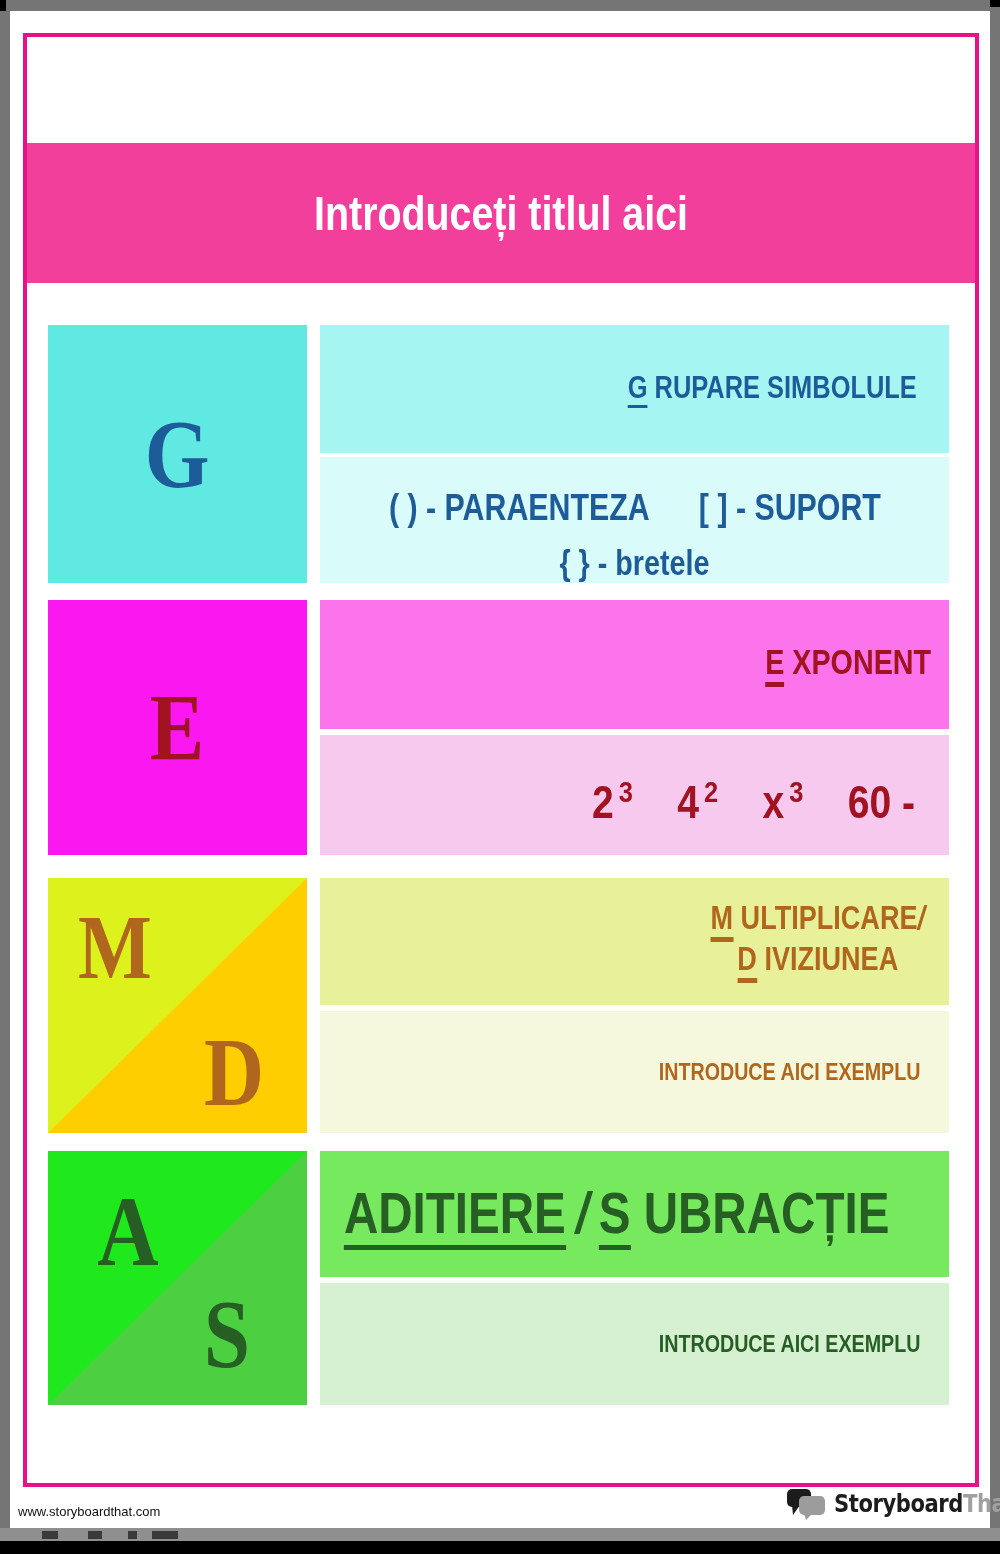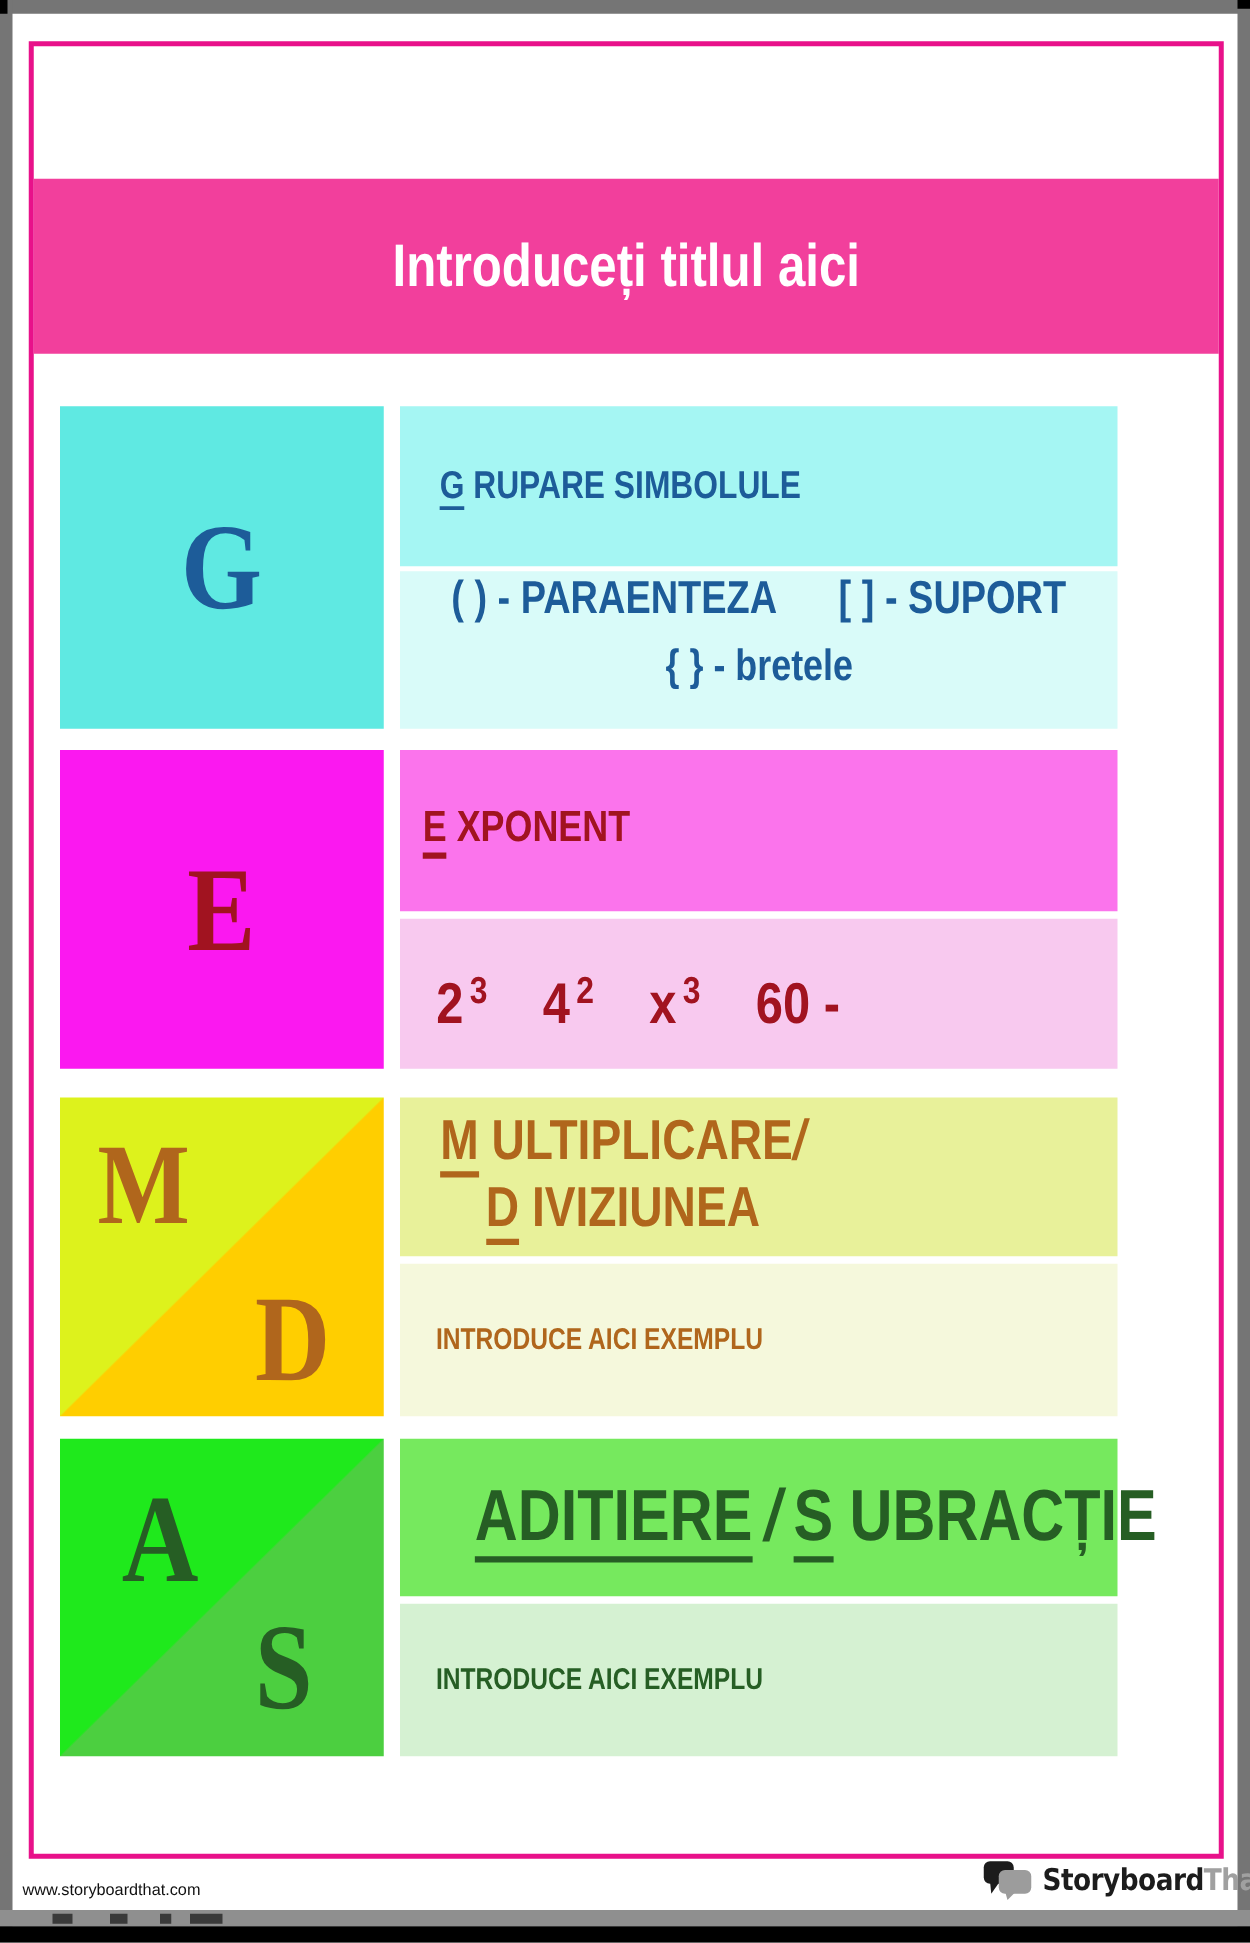--- a/index.html
+++ b/index.html
@@ -36,27 +36,27 @@
   .tile-g .letter{font-size:98px;color:var(--g-text);}
   .tile-e .letter{font-size:96px;color:var(--e-text);}
   .corner{position:absolute;transform:translate(-50%,-50%) scaleX(.85);font-family:"Liberation Serif",serif;
           font-weight:bold;line-height:1;}
   .lm{left:26%;top:27%;font-size:92px;color:var(--m-text);}
   .ld{left:72%;top:76%;font-size:98px;color:var(--m-text);}
   .la{left:31%;top:32%;font-size:100px;color:var(--a-text);}
   .ls{left:69%;top:72%;font-size:98px;color:var(--a-text);}
 
   
-  .box{position:absolute;left:320px;width:574px;display:flex;align-items:center;justify-content:flex-start;
+  .box{position:absolute;left:320px;width:629px;display:flex;align-items:center;justify-content:flex-end;
        text-align:center;font-weight:bold;}
   .g-h{top:325px;height:128px;background:var(--g-header);color:var(--g-text);font-size:31px;}
   .g-b{top:457px;height:126px;background:var(--g-body);color:var(--g-text);flex-direction:column;}
   .e-h{top:600px;height:129px;background:var(--e-header);color:var(--e-text);font-size:35px;}
   .e-b{top:735px;height:120px;background:var(--e-body);color:var(--e-text);}
-  .m-h{top:878px;height:127px;background:var(--m-header);color:var(--m-text);font-size:45px;line-height:1.05;}
+  .m-h{top:878px;height:127px;background:var(--m-header);color:var(--m-text);font-size:33px;line-height:1.05;}
   .m-b{top:1011px;height:122px;background:var(--m-body);color:var(--m-text);font-size:24px;}
   .a-h{top:1151px;height:126px;background:var(--a-header);color:var(--a-text);font-size:58px;}
   .a-b{top:1283px;height:122px;background:var(--a-body);color:var(--a-text);font-size:24px;}
 
   .u{display:inline-block;border-bottom:5px solid currentColor;padding-bottom:3px;line-height:1;}
   .g-h .u{border-bottom-width:3px;padding-bottom:2px;}
   .slash{font-style:italic;}
   .a-h .slash{margin:0 12px;}
 
   .g-line1{font-size:37px;display:flex;gap:60px;justify-content:center;}

